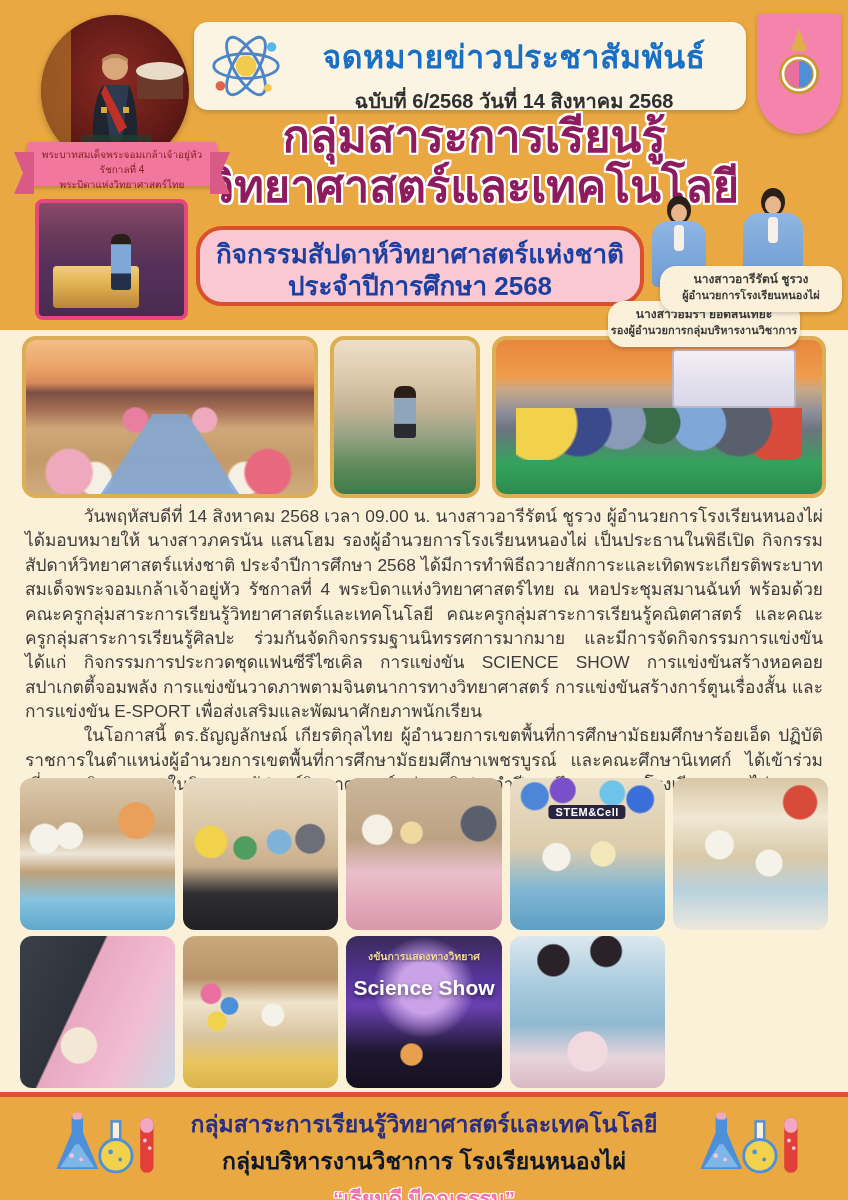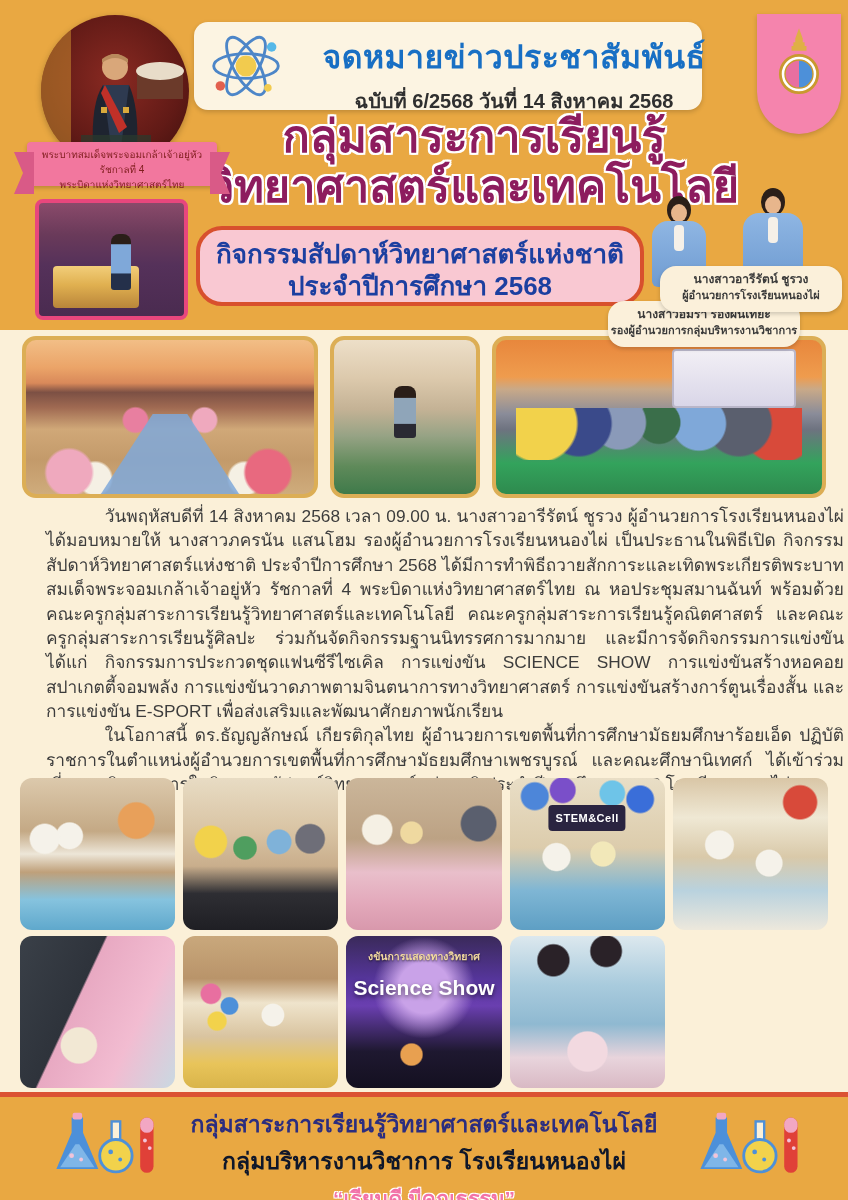--- a/index.html
+++ b/index.html
@@ -7,21 +7,21 @@
   #poster {
     position:relative; width:848px; height:1200px; margin:0 auto;
     background:#E9A842; overflow:hidden;
     font-family:"Liberation Sans","DejaVu Sans",sans-serif;
   }
   
   .panel { position:absolute; left:0; top:330px; width:848px; height:762px; background:#FBF0D8; }
 
   
   .header-box {
-    position:absolute; left:194px; top:22px; width:508px; height:88px;
+    position:absolute; left:194px; top:22px; width:552px; height:88px;
     background:#FCF4E2; border-radius:14px; box-shadow:0 2px 5px rgba(0,0,0,.18);
   }
   .atom-wrap { position:absolute; left:14px; top:6px; width:76px; height:76px; }
   .header-text { position:absolute; left:96px; top:0; width:448px; height:88px; text-align:center; }
   .newsletter-title { margin-top:9px; font-size:32px; font-weight:800; color:#186FC4; letter-spacing:.5px; }
   .issue-line { margin-top:3px; font-size:20px; font-weight:600; color:#2F2F2F; }
 
   
   .portrait {
     position:absolute; left:41px; top:15px; width:148px; height:152px;
@@ -131,21 +131,21 @@
       radial-gradient(circle at 8% 30%, #F2D24B 0 14%, transparent 15%),
       radial-gradient(circle at 22% 30%, #3A4A8A 0 14%, transparent 15%),
       radial-gradient(circle at 36% 28%, #8A9AB9 0 14%, transparent 15%),
       radial-gradient(circle at 50% 28%, #3A6E4A 0 14%, transparent 15%),
       radial-gradient(circle at 64% 30%, #7FA8D9 0 14%, transparent 15%),
       radial-gradient(circle at 78% 30%, #5A5F6E 0 14%, transparent 15%),
       radial-gradient(circle at 92% 32%, #D84A3A 0 14%, transparent 15%);
   }
 
   
-  .body-text { position:absolute; left:25px; top:504px; width:798px; color:#3C3C3C;margin-left:21px; }
+  .body-text { position:absolute; left:25px; top:504px; width:798px; color:#3C3C3C; }
   .body-text p { font-size:17.3px; line-height:1.41; text-align:justify; text-indent:3.4em; font-weight:500; }
 
   
   .grid { position:absolute; left:20px; top:778px; width:808px; display:grid;
     grid-template-columns:repeat(5,1fr); grid-template-rows:152px 152px; gap:6px 8px; }
   .gph { border-radius:12px; overflow:hidden; position:relative; }
   .ga1 { background:
       radial-gradient(circle at 75% 28%, #E8A05A 0 11%, transparent 12%),
       radial-gradient(circle at 16% 40%, #F5F2EA 0 9%, transparent 10%),
       radial-gradient(circle at 32% 38%, #F5F2EA 0 9%, transparent 10%),
@@ -194,21 +194,21 @@
       radial-gradient(circle at 50% 34%, #C9A2E8 0 20%, transparent 40%),
       radial-gradient(circle at 42% 78%, #E8A050 0 7%, transparent 8%),
       linear-gradient(180deg,#3A2A5A 0%,#55359A 28%,#6A3FB0 46%,#1E1830 76%,#141020 100%); }
   .gb5 { background:
       radial-gradient(circle at 28% 16%, #2A2228 0 9%, transparent 10%),
       radial-gradient(circle at 62% 10%, #2A2228 0 9%, transparent 10%),
       radial-gradient(circle at 50% 76%, #F2D9E0 0 14%, transparent 15%),
       linear-gradient(180deg,#DCE8EE 0%,#A9CBDD 32%,#8FB9D1 58%,#E8D4DC 80%,#D9B9C4 100%); }
 
   .pcap { position:absolute; color:#fff; font-weight:800; text-align:center; }
-  .cap-stem { left:50%; top:18%; transform:translateX(-50%); background:#2A2440; padding:7px 7px; border-radius:4px; font-size:11px; letter-spacing:.5px;text-align:center; }
+  .cap-stem { left:50%; top:18%; transform:translateX(-50%); background:#2A2440; padding:1px 7px; border-radius:4px; font-size:11px; letter-spacing:.5px;text-align:center; }
   .cap-fancy-title { left:4%; right:4%; top:26%; font-size:11px; text-shadow:0 1px 2px rgba(0,0,0,.5); }
   .cap-fancy-tag { left:50%; top:8%; transform:translateX(-50%); background:#2E55B8; padding:1px 6px; border-radius:3px; font-size:9px; white-space:nowrap; }
   .cap-ss-head { left:2%; right:2%; top:8%; font-size:10.5px; color:#F2D9A0; text-shadow:0 1px 2px rgba(0,0,0,.6); }
   .cap-ss-title { left:2%; right:2%; top:26%; font-size:21px; text-shadow:0 2px 4px rgba(0,0,0,.55); }
 
   
   .footer { position:absolute; left:0; top:1092px; width:848px; height:108px;
     background:#E9A842; border-top:5px solid #DB5233; text-align:center; }
   .f-line1 { margin-top:9px; font-size:23px; font-weight:800; color:#2B2D7F; }
   .f-line2 { margin-top:1px; font-size:23px; font-weight:800; color:#0f172a; }
@@ -308,21 +308,21 @@
     <div class="head"></div>
     <div class="torso" style="width:60px;height:70px;"></div>
     <div class="legs"></div>
   </div>
 
   <div class="name-bubble" id="bubble-director">
     <div class="nb1">นางสาวอารีรัตน์ ชูรวง</div>
     <div class="nb2">ผู้อำนวยการโรงเรียนหนองไผ่</div>
   </div>
   <div class="name-bubble" id="bubble-deputy">
-    <div class="nb1">นางสาวอมรา รองผันเทียะ</div>
+    <div class="nb1">นางสาวอมรา ยอดสันเทียะ</div>
     <div class="nb2">รองผู้อำนวยการกลุ่มบริหารงานวิชาการ</div>
   </div>
 
   <div class="ph" id="ph1">
     <div class="carpet"></div>
   </div>
   <div class="ph" id="ph2">
     <div class="speaker"></div>
   </div>
   <div class="ph" id="ph3">

